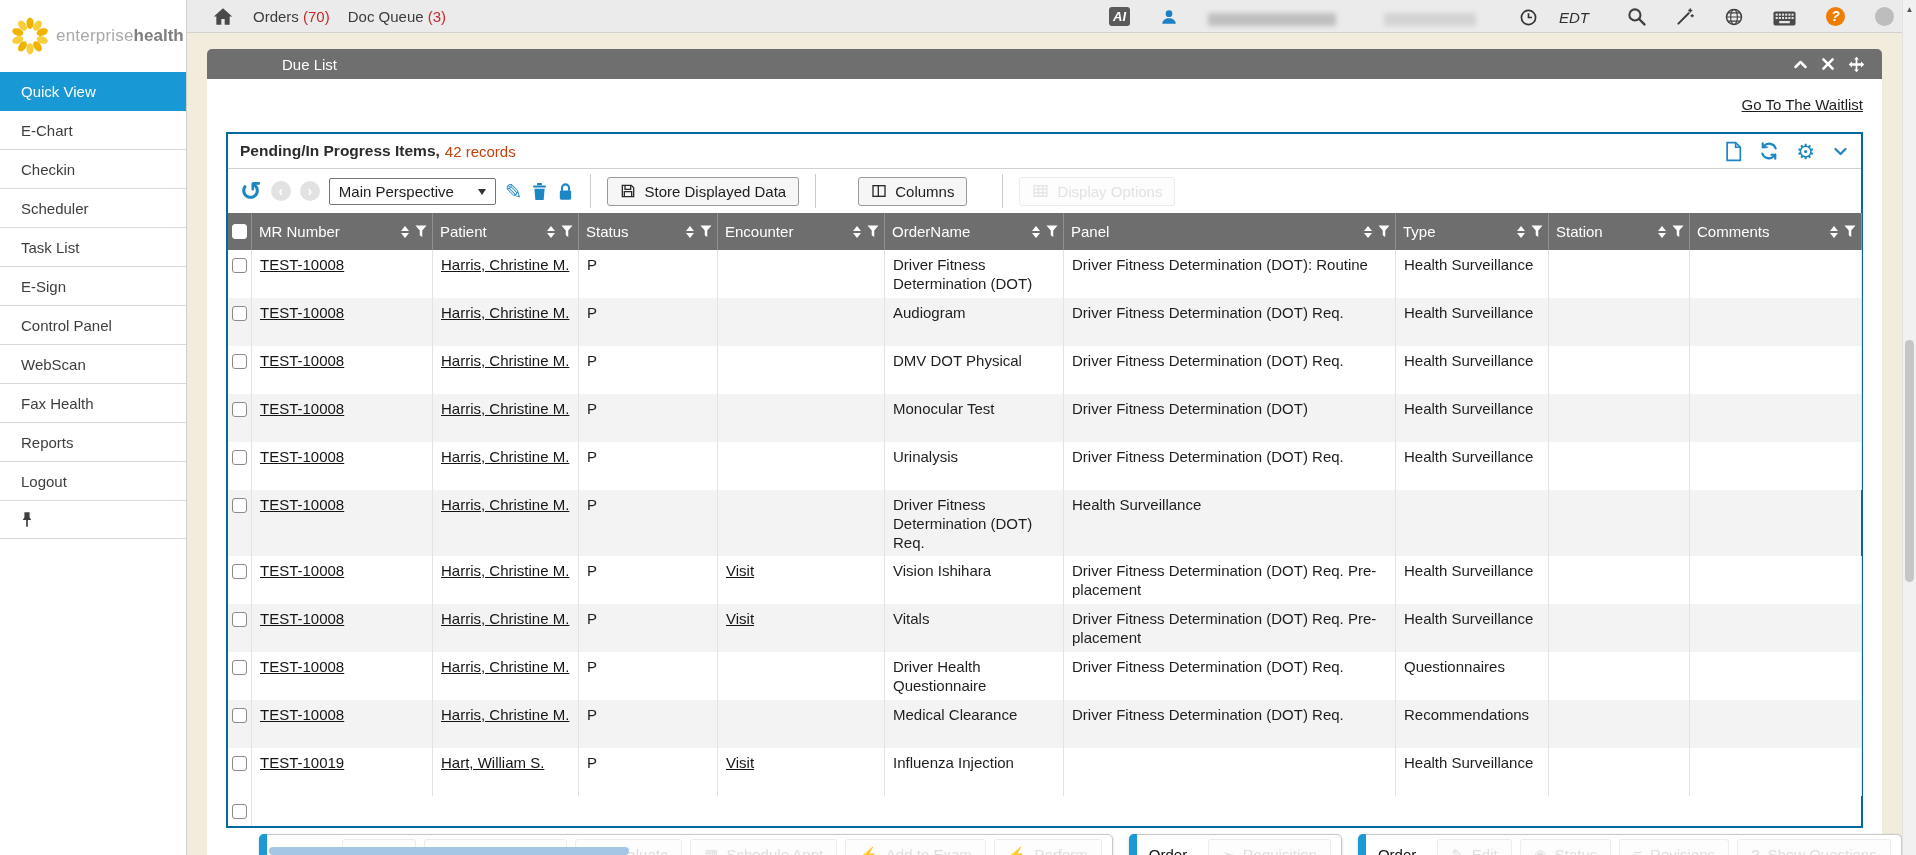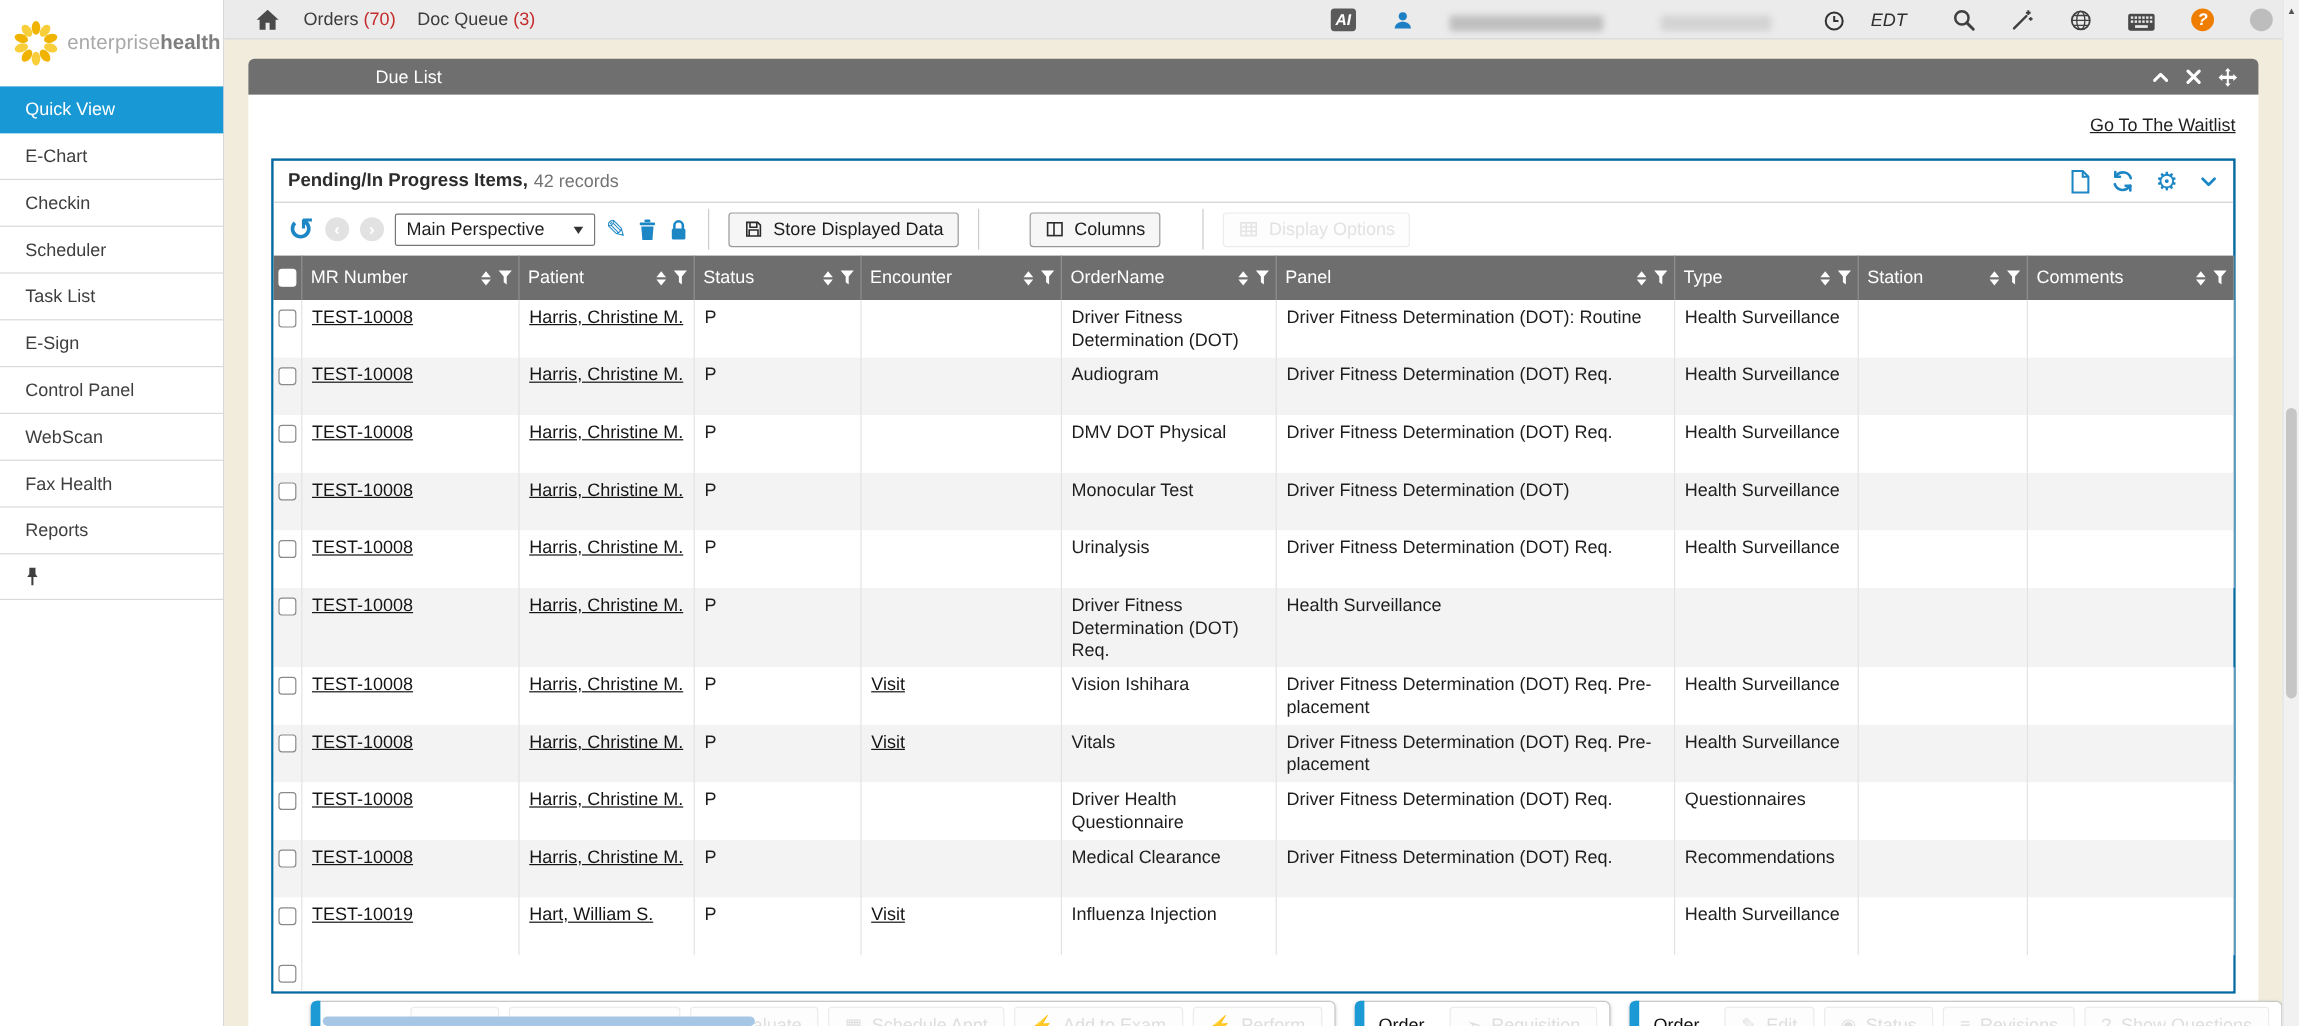--- a/index.html
+++ b/index.html
@@ -42,33 +42,33 @@
   .help-badge { width:19px; height:19px; border-radius:50%; background:#ef7d00; color:#fff; font-weight:bold;
     display:flex; align-items:center; justify-content:center; font-size:14px; cursor:pointer; }
   .avatar-circle { width:19px; height:19px; border-radius:50%; background:#bdbdbd; }
   .icon-btn { display:flex; align-items:center; cursor:pointer; }
 
   
   .main { flex:1; background:#f1ecdb; padding:16px 20px 0 20px; overflow:hidden; }
 
   .duelist-bar {
     height:30px; background:#6f6f6f; border-radius:5px 5px 0 0;
-    display:flex; align-items:center; color:#fff; padding:0 17px 0 106px; font-size:15px;
+    display:flex; align-items:center; color:#fff; padding:0 17px 0 75px; font-size:15px;
   }
   .bar-icons { margin-left:auto; display:flex; gap:13px; align-items:center; }
   .bar-icons span { display:flex; cursor:pointer; }
 
   .content { background:#fff; height:776px; position:relative; padding:0 19px; }
   .waitlist-row { height:36px; display:flex; justify-content:flex-end; align-items:flex-end; padding-bottom:2px; }
   .waitlist-row a { color:#1f1f1f; text-decoration:underline; font-size:15px; cursor:pointer; }
 
   .list-panel { border:2px solid #0369a1; margin-top:17px; }
   .list-header { display:flex; align-items:center; padding:7px 12px; border-bottom:1px solid #d0d0d0; height:35px; }
   .list-title { font-weight:bold; font-size:15.5px; color:#2c2c2c; }
-  .records { color:#737373; margin-left:5px; }
+  .records { color:#c2410c; margin-left:5px; }
   .header-icons { margin-left:auto; display:flex; gap:17px; align-items:center; color:#1d87c5; }
   .header-icons .gear-glyph { font-size:21px; line-height:1; color:#1d87c5; cursor:pointer; }
   .header-icons span { display:flex; cursor:pointer; }
 
   
   .toolbar { display:flex; align-items:center; gap:9px; padding:8px 12px; height:44px; }
   .undo-glyph { color:#1d87c5; font-size:26px; line-height:20px; font-weight:bold; cursor:pointer; }
   .circle-btn { width:20px; height:20px; border-radius:50%; background:#e2e2e2; color:#fff;
     display:flex; align-items:center; justify-content:center; font-size:14px; font-weight:bold; line-height:1; cursor:default; }
   .perspective { border:1px solid #767676; background:#fff; height:27px; display:flex; align-items:center;
@@ -148,20 +148,21 @@
         <li class="active">Quick View</li>
         <li>E-Chart</li>
         <li>Checkin</li>
         <li>Scheduler</li>
         <li>Task List</li>
         <li>E-Sign</li>
         <li>Control Panel</li>
         <li>WebScan</li>
         <li>Fax Health</li>
         <li>Reports</li>
+        <li>Logout</li>
       </ul>
     <div class="pin-row">
       <svg width="12" height="17" viewBox="0 0 14 19">
         <path d="M4 1h6v6l2 3H2l2-3z" fill="#3f3f3f"></path>
         <path d="M7 10v8" stroke="#3f3f3f" stroke-width="2"></path>
       </svg>
     </div>
   </aside>
 
   <div class="right-col">

